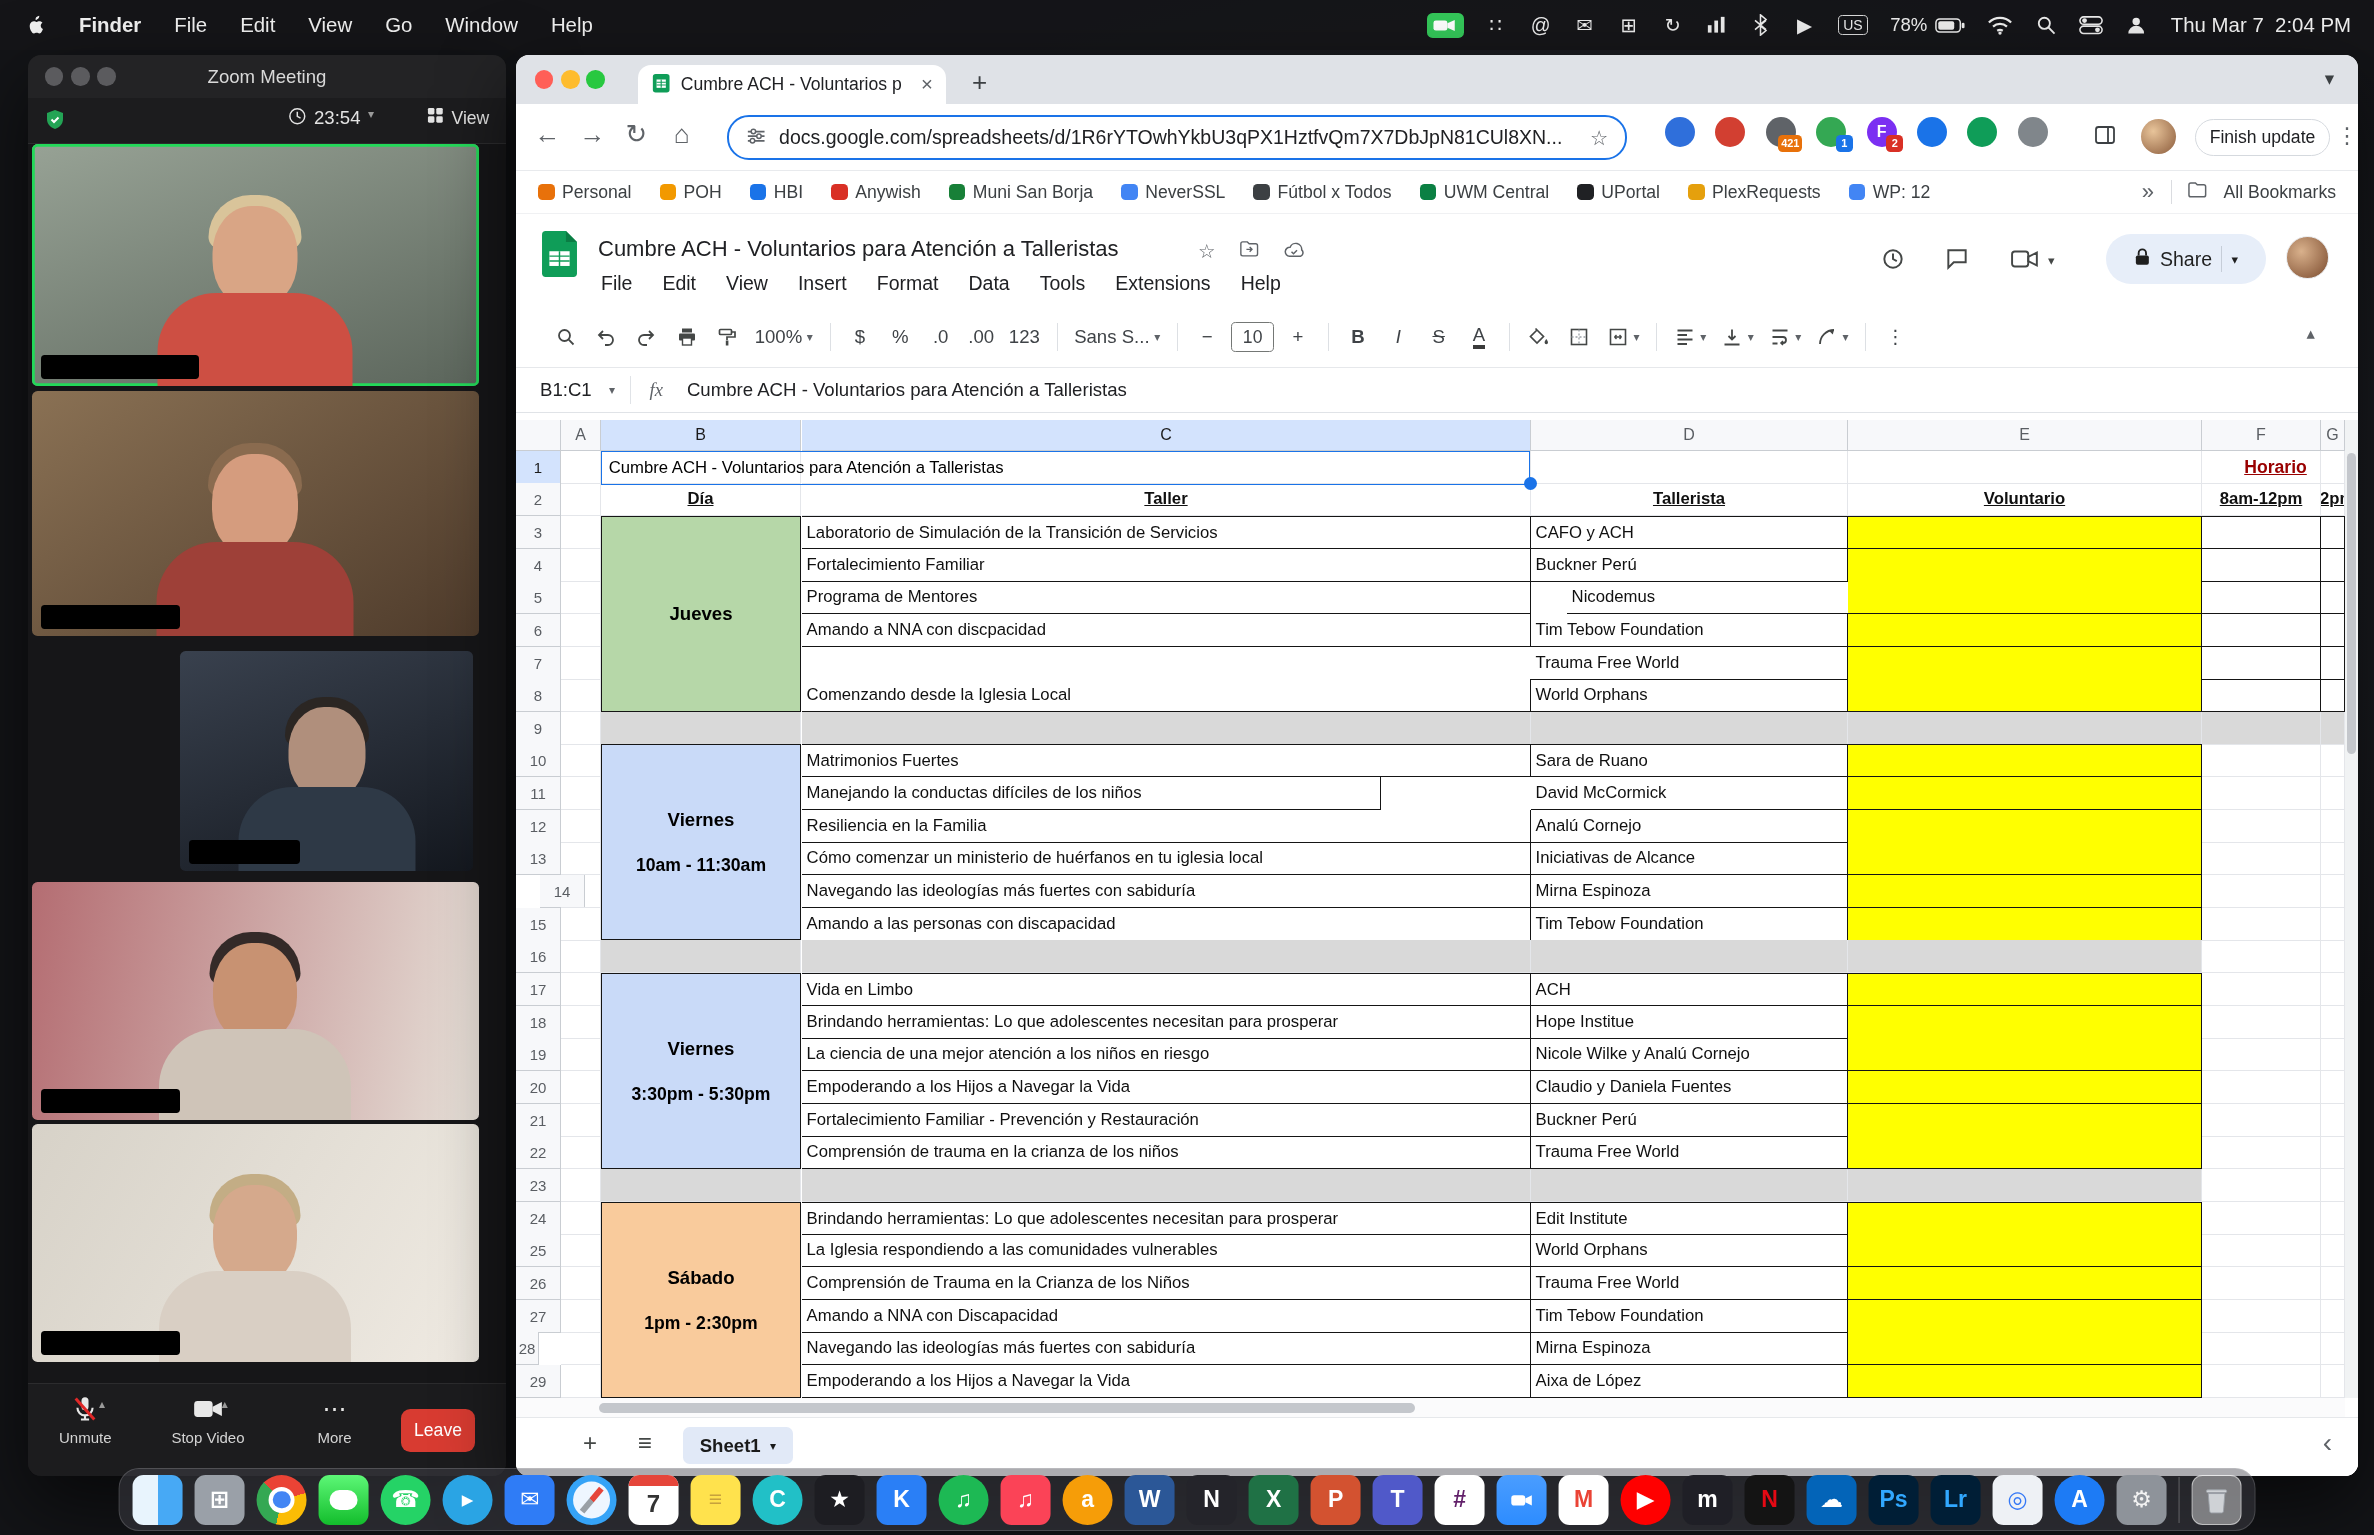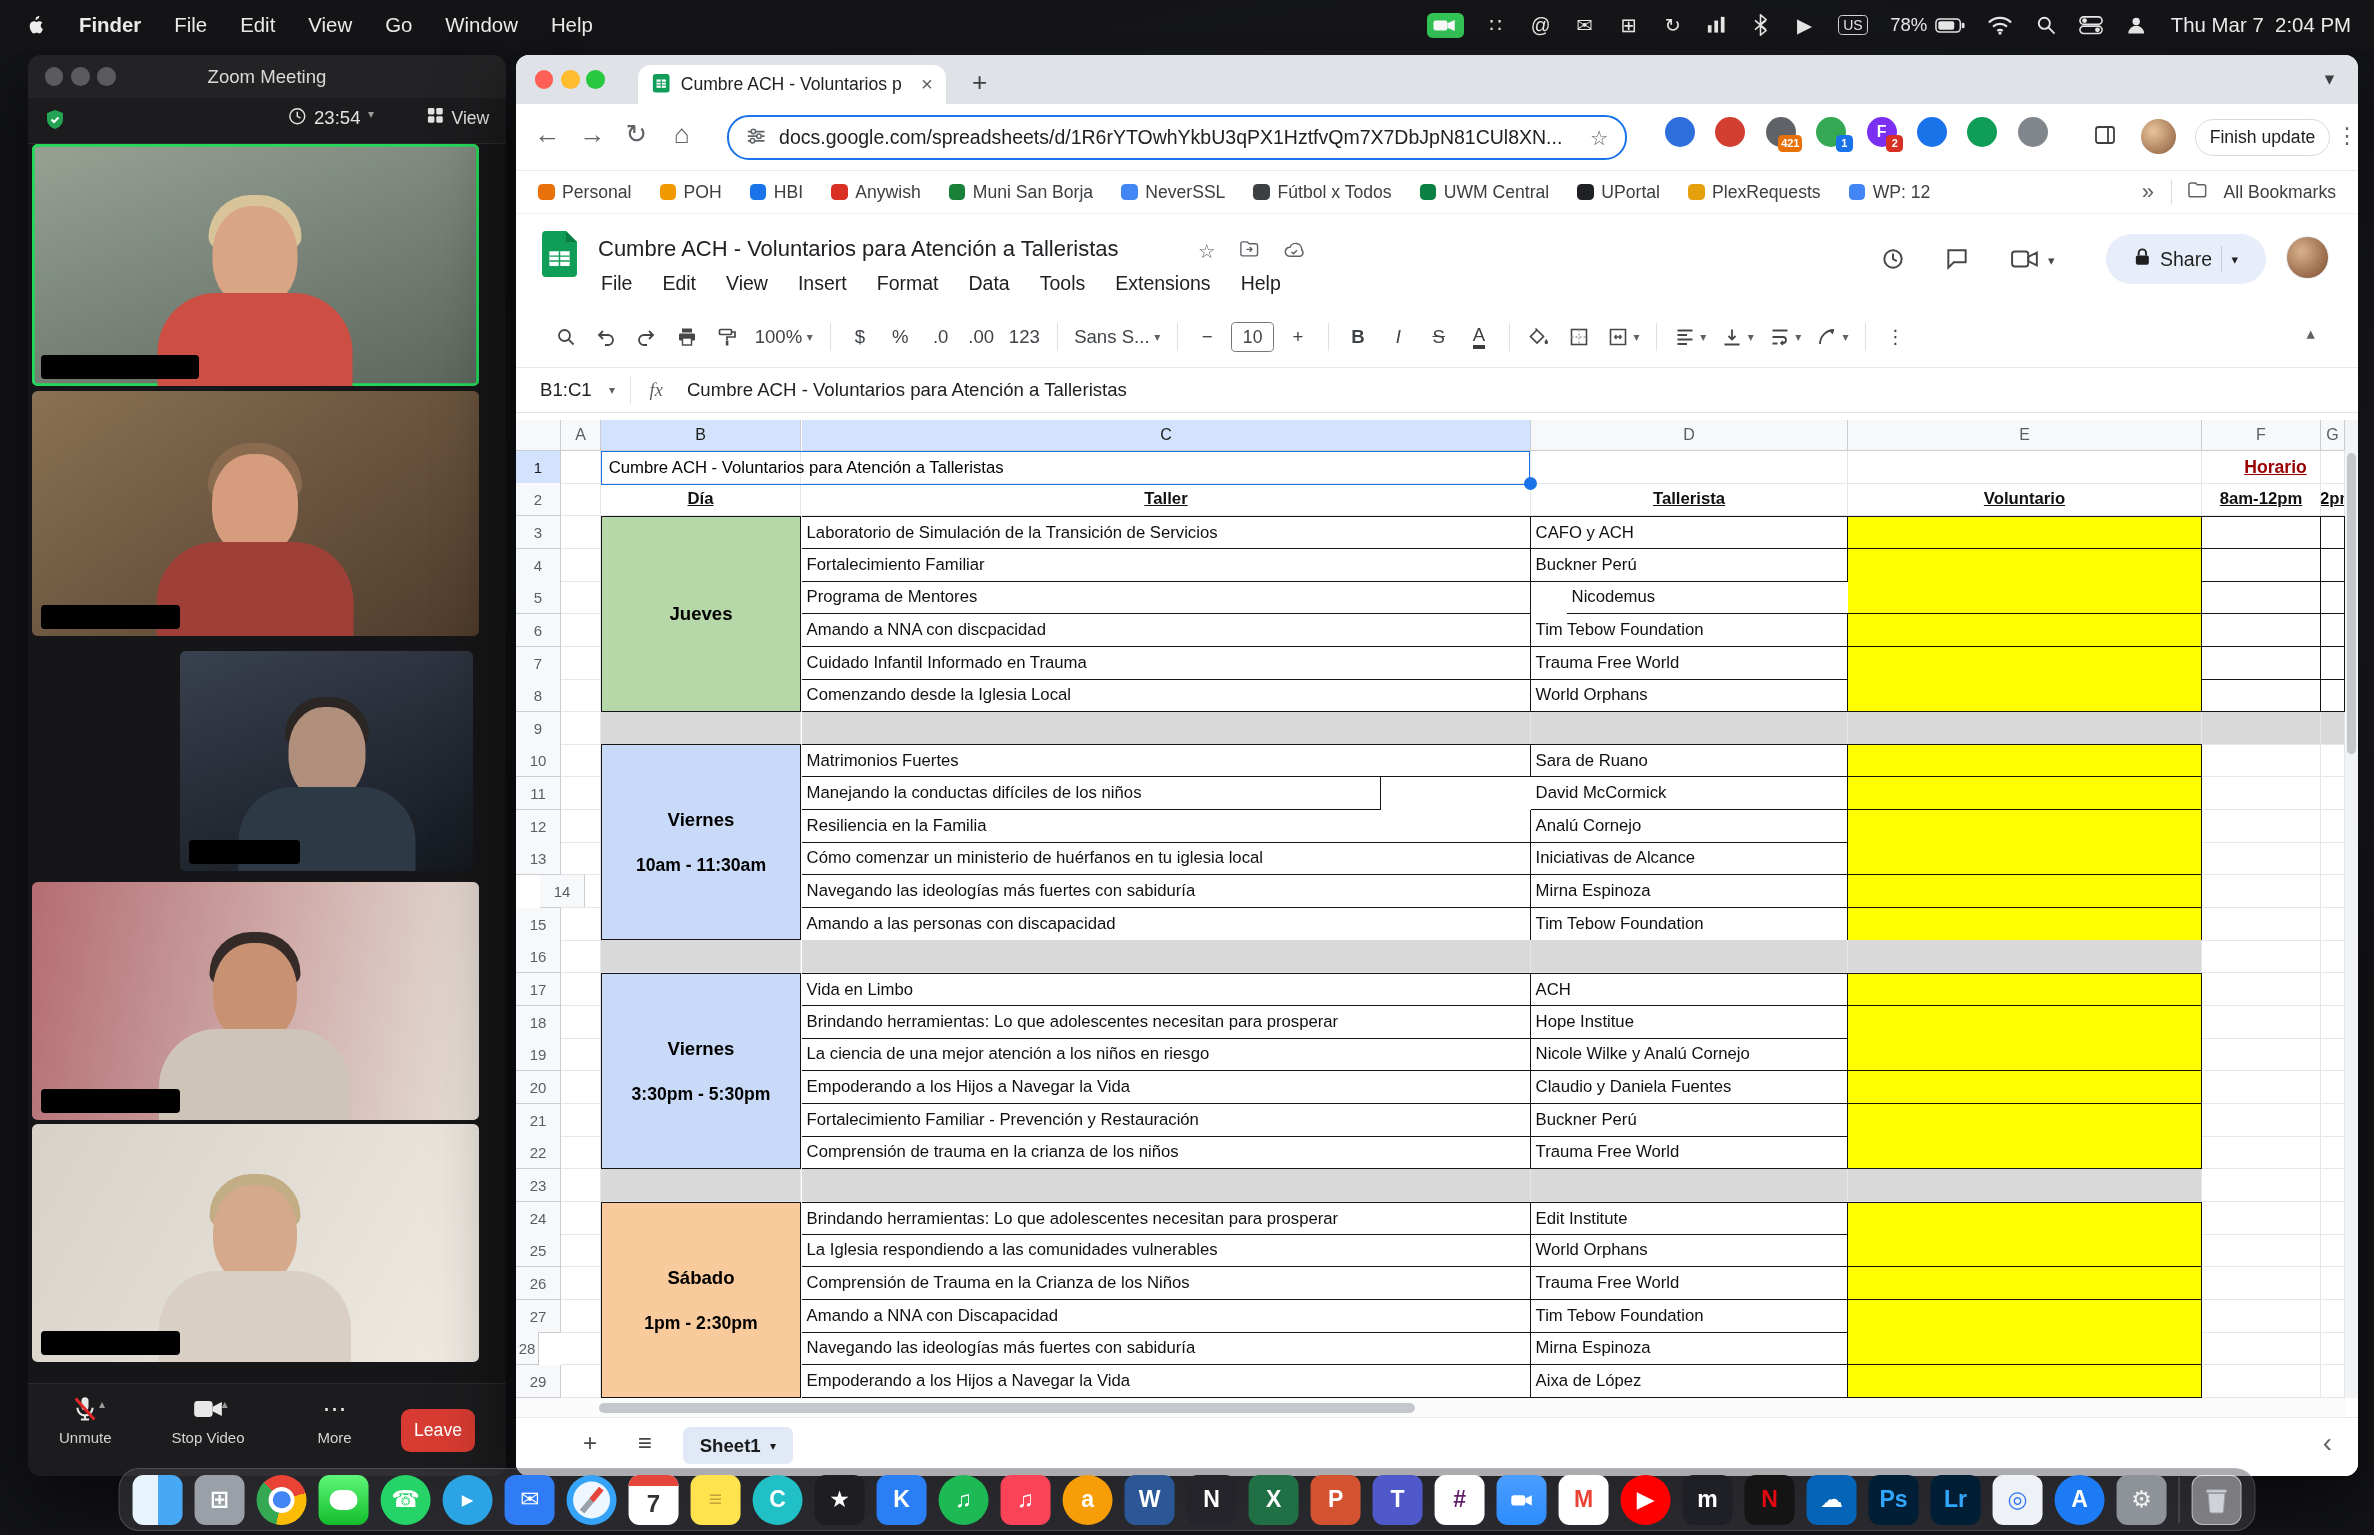--- a/index.html
+++ b/index.html
@@ -681,21 +681,20 @@
           <div class="gc" style="left: 45px; top: 194px; width: 40px; height: 33px;"></div>
           <div class="gc gdark" style="left: 85px; top: 194px; width: 200px; height: 33px;"></div>
           <div class="gc gdark" style="left: 286px; top: 194px; width: 729px; height: 33px;">Amando a NNA con discpacidad</div>
           <div class="gc gdark" style="left: 1015px; top: 194px; width: 317px; height: 33px;">Tim Tebow Foundation</div>
           <div class="gc gdark" style="left: 1332px; top: 194px; width: 354px; height: 33px; background: rgb(255, 255, 0);"></div>
           <div class="gc gdark" style="left: 1686px; top: 194px; width: 119px; height: 33px;"></div>
           <div class="gc gdark" style="left: 1805px; top: 194px; width: 24px; height: 33px;"></div>
           <div class="gn" style="left: 0px; top: 227px; width: 45px; height: 33px;">7</div>
           <div class="gc" style="left: 45px; top: 227px; width: 40px; height: 33px;"></div>
           <div class="gc gdark" style="left: 85px; top: 227px; width: 200px; height: 33px;"></div>
-          <div class="gc gdark" style="left: 286px; top: 227px; width: 729px; height: 33px;">Cuidado Infantil Informado en Trauma</div>
           <div class="gc gdark" style="left: 1015px; top: 227px; width: 317px; height: 33px;">Trauma Free World</div>
           <div class="gc gdark" style="left: 1332px; top: 227px; width: 354px; height: 33px; background: rgb(255, 255, 0);"></div>
           <div class="gc gdark" style="left: 1686px; top: 227px; width: 119px; height: 33px;"></div>
           <div class="gc gdark" style="left: 1805px; top: 227px; width: 24px; height: 33px;"></div>
           <div class="gn" style="left: 0px; top: 259px; width: 45px; height: 33px;">8</div>
           <div class="gc" style="left: 45px; top: 259px; width: 40px; height: 33px;"></div>
           <div class="gc gdark" style="left: 85px; top: 259px; width: 200px; height: 33px;"></div>
           <div class="gc gdark" style="left: 286px; top: 259px; width: 729px; height: 33px;">Comenzando desde la Iglesia Local</div>
           <div class="gc gdark" style="left: 1015px; top: 259px; width: 317px; height: 33px;">World Orphans</div>
           <div class="gc gdark" style="left: 1332px; top: 259px; width: 354px; height: 33px; background: rgb(255, 255, 0);"></div>

